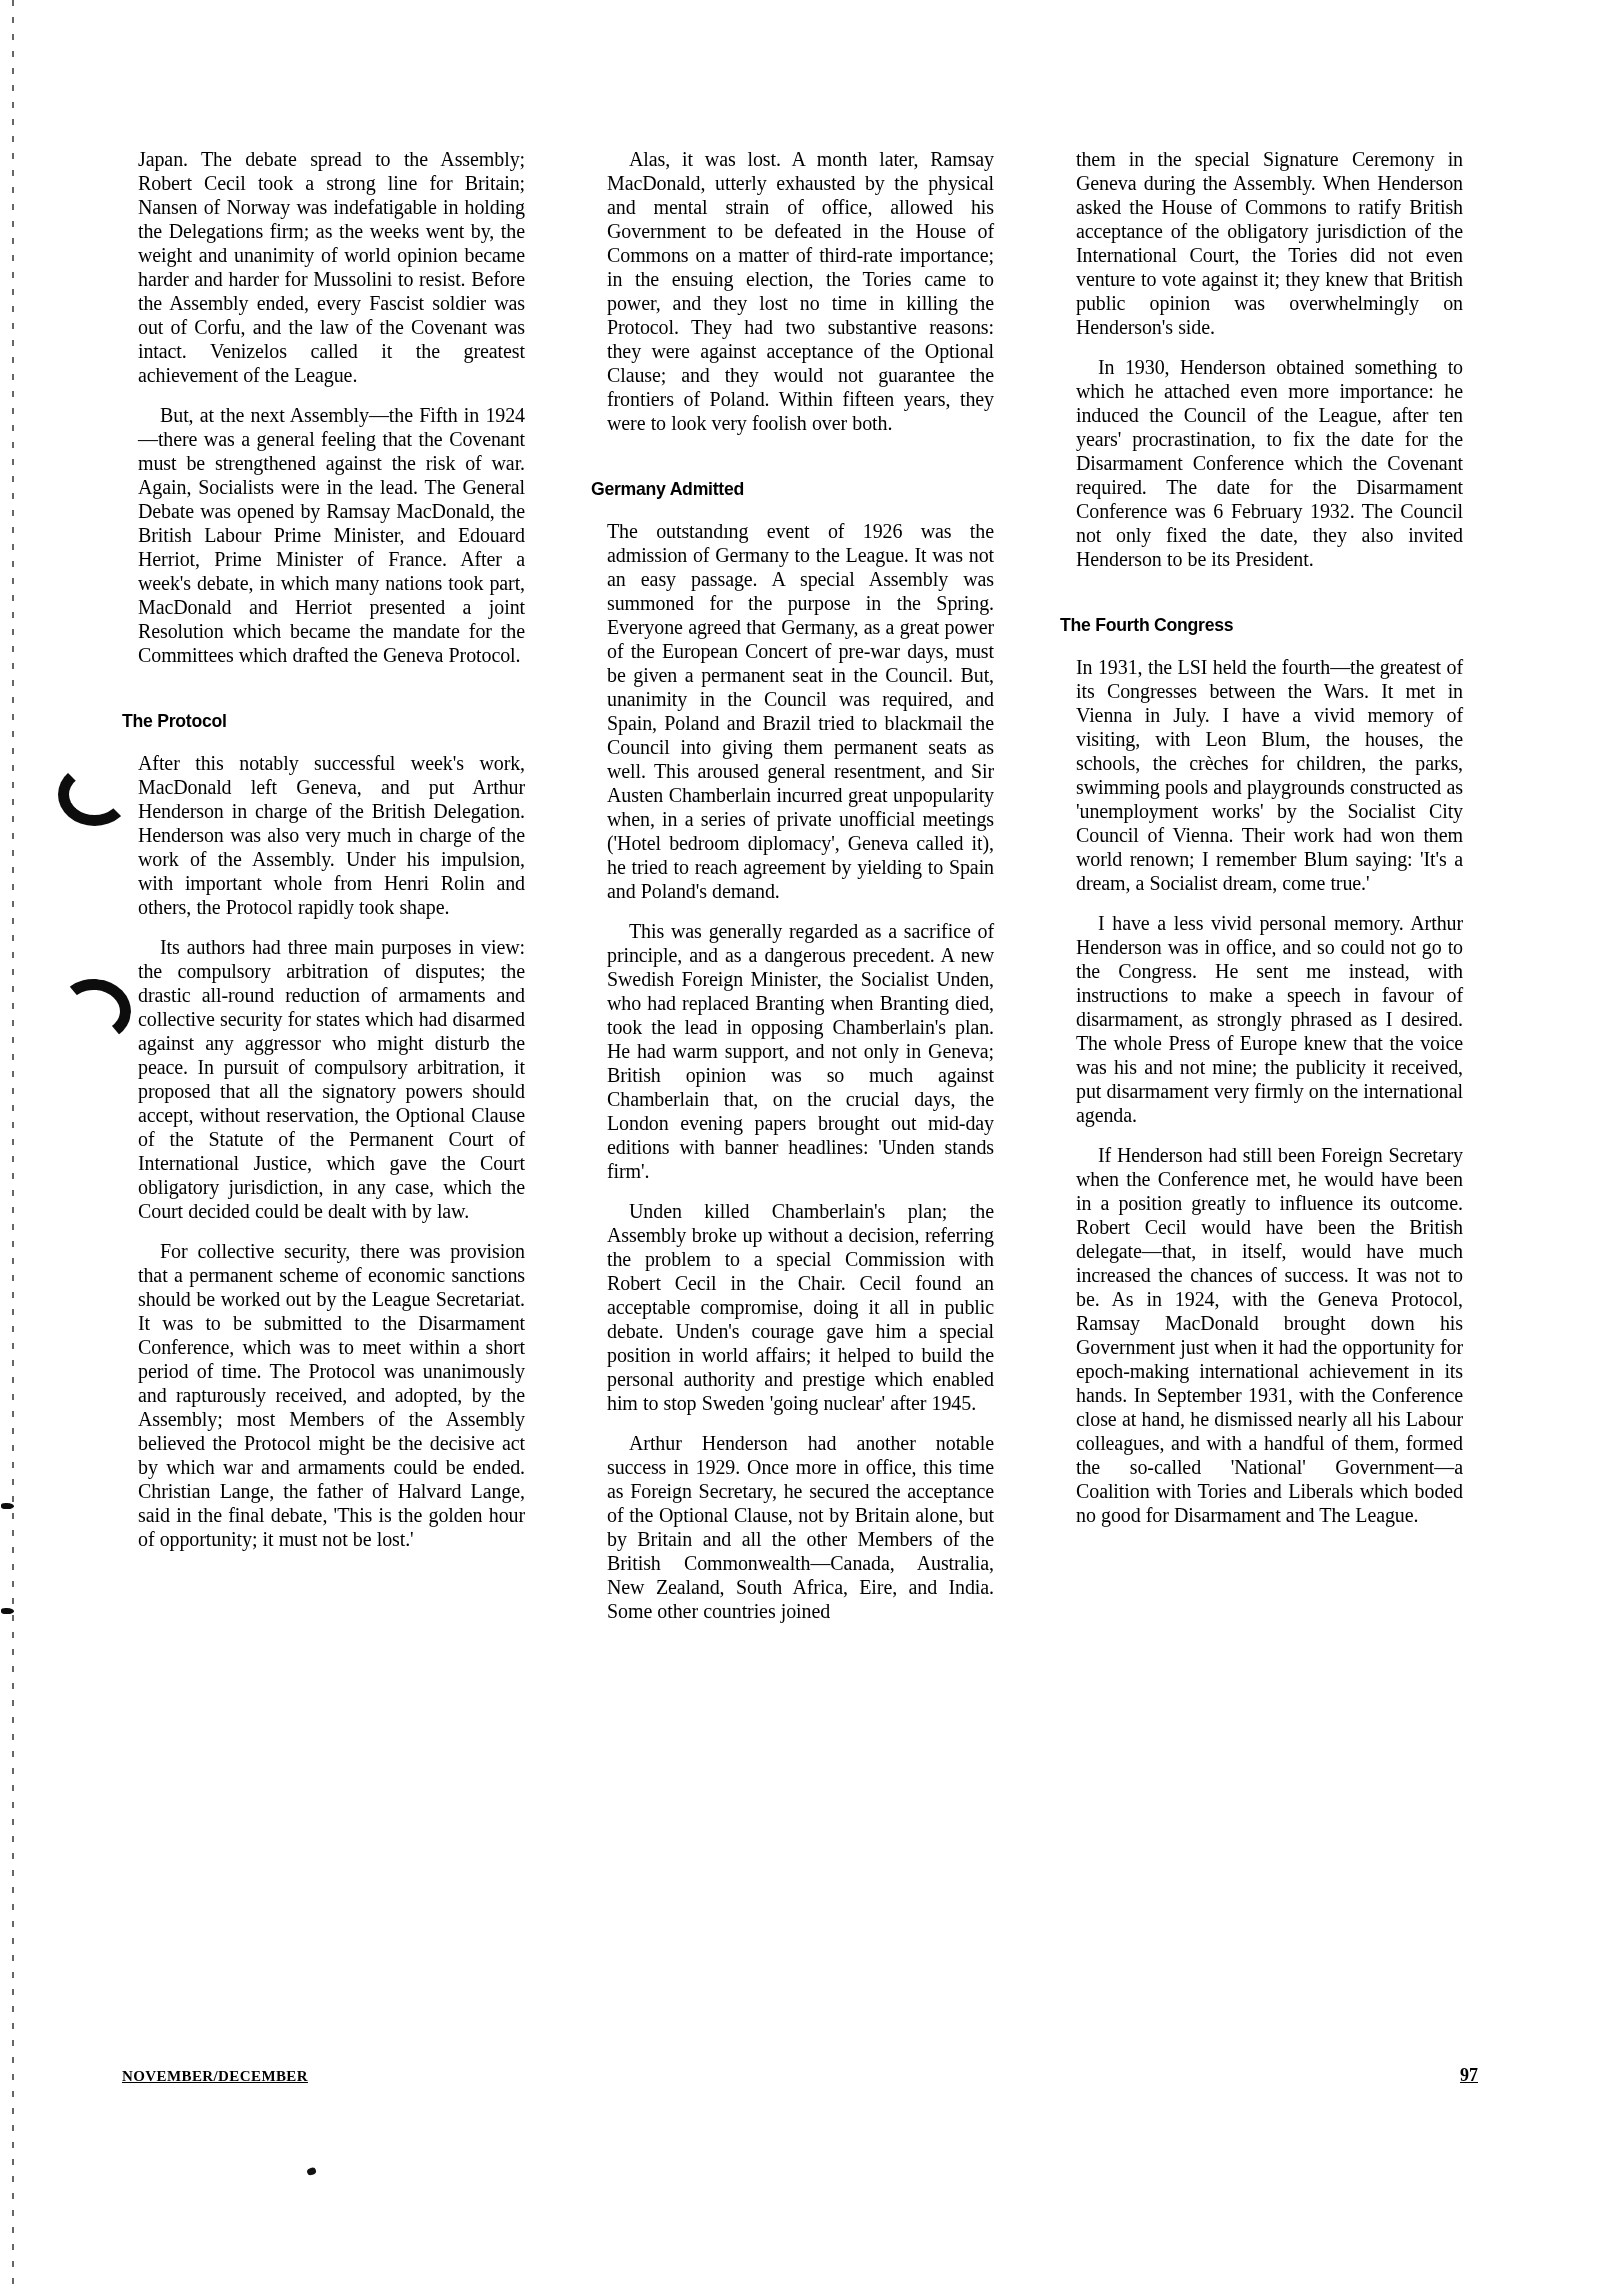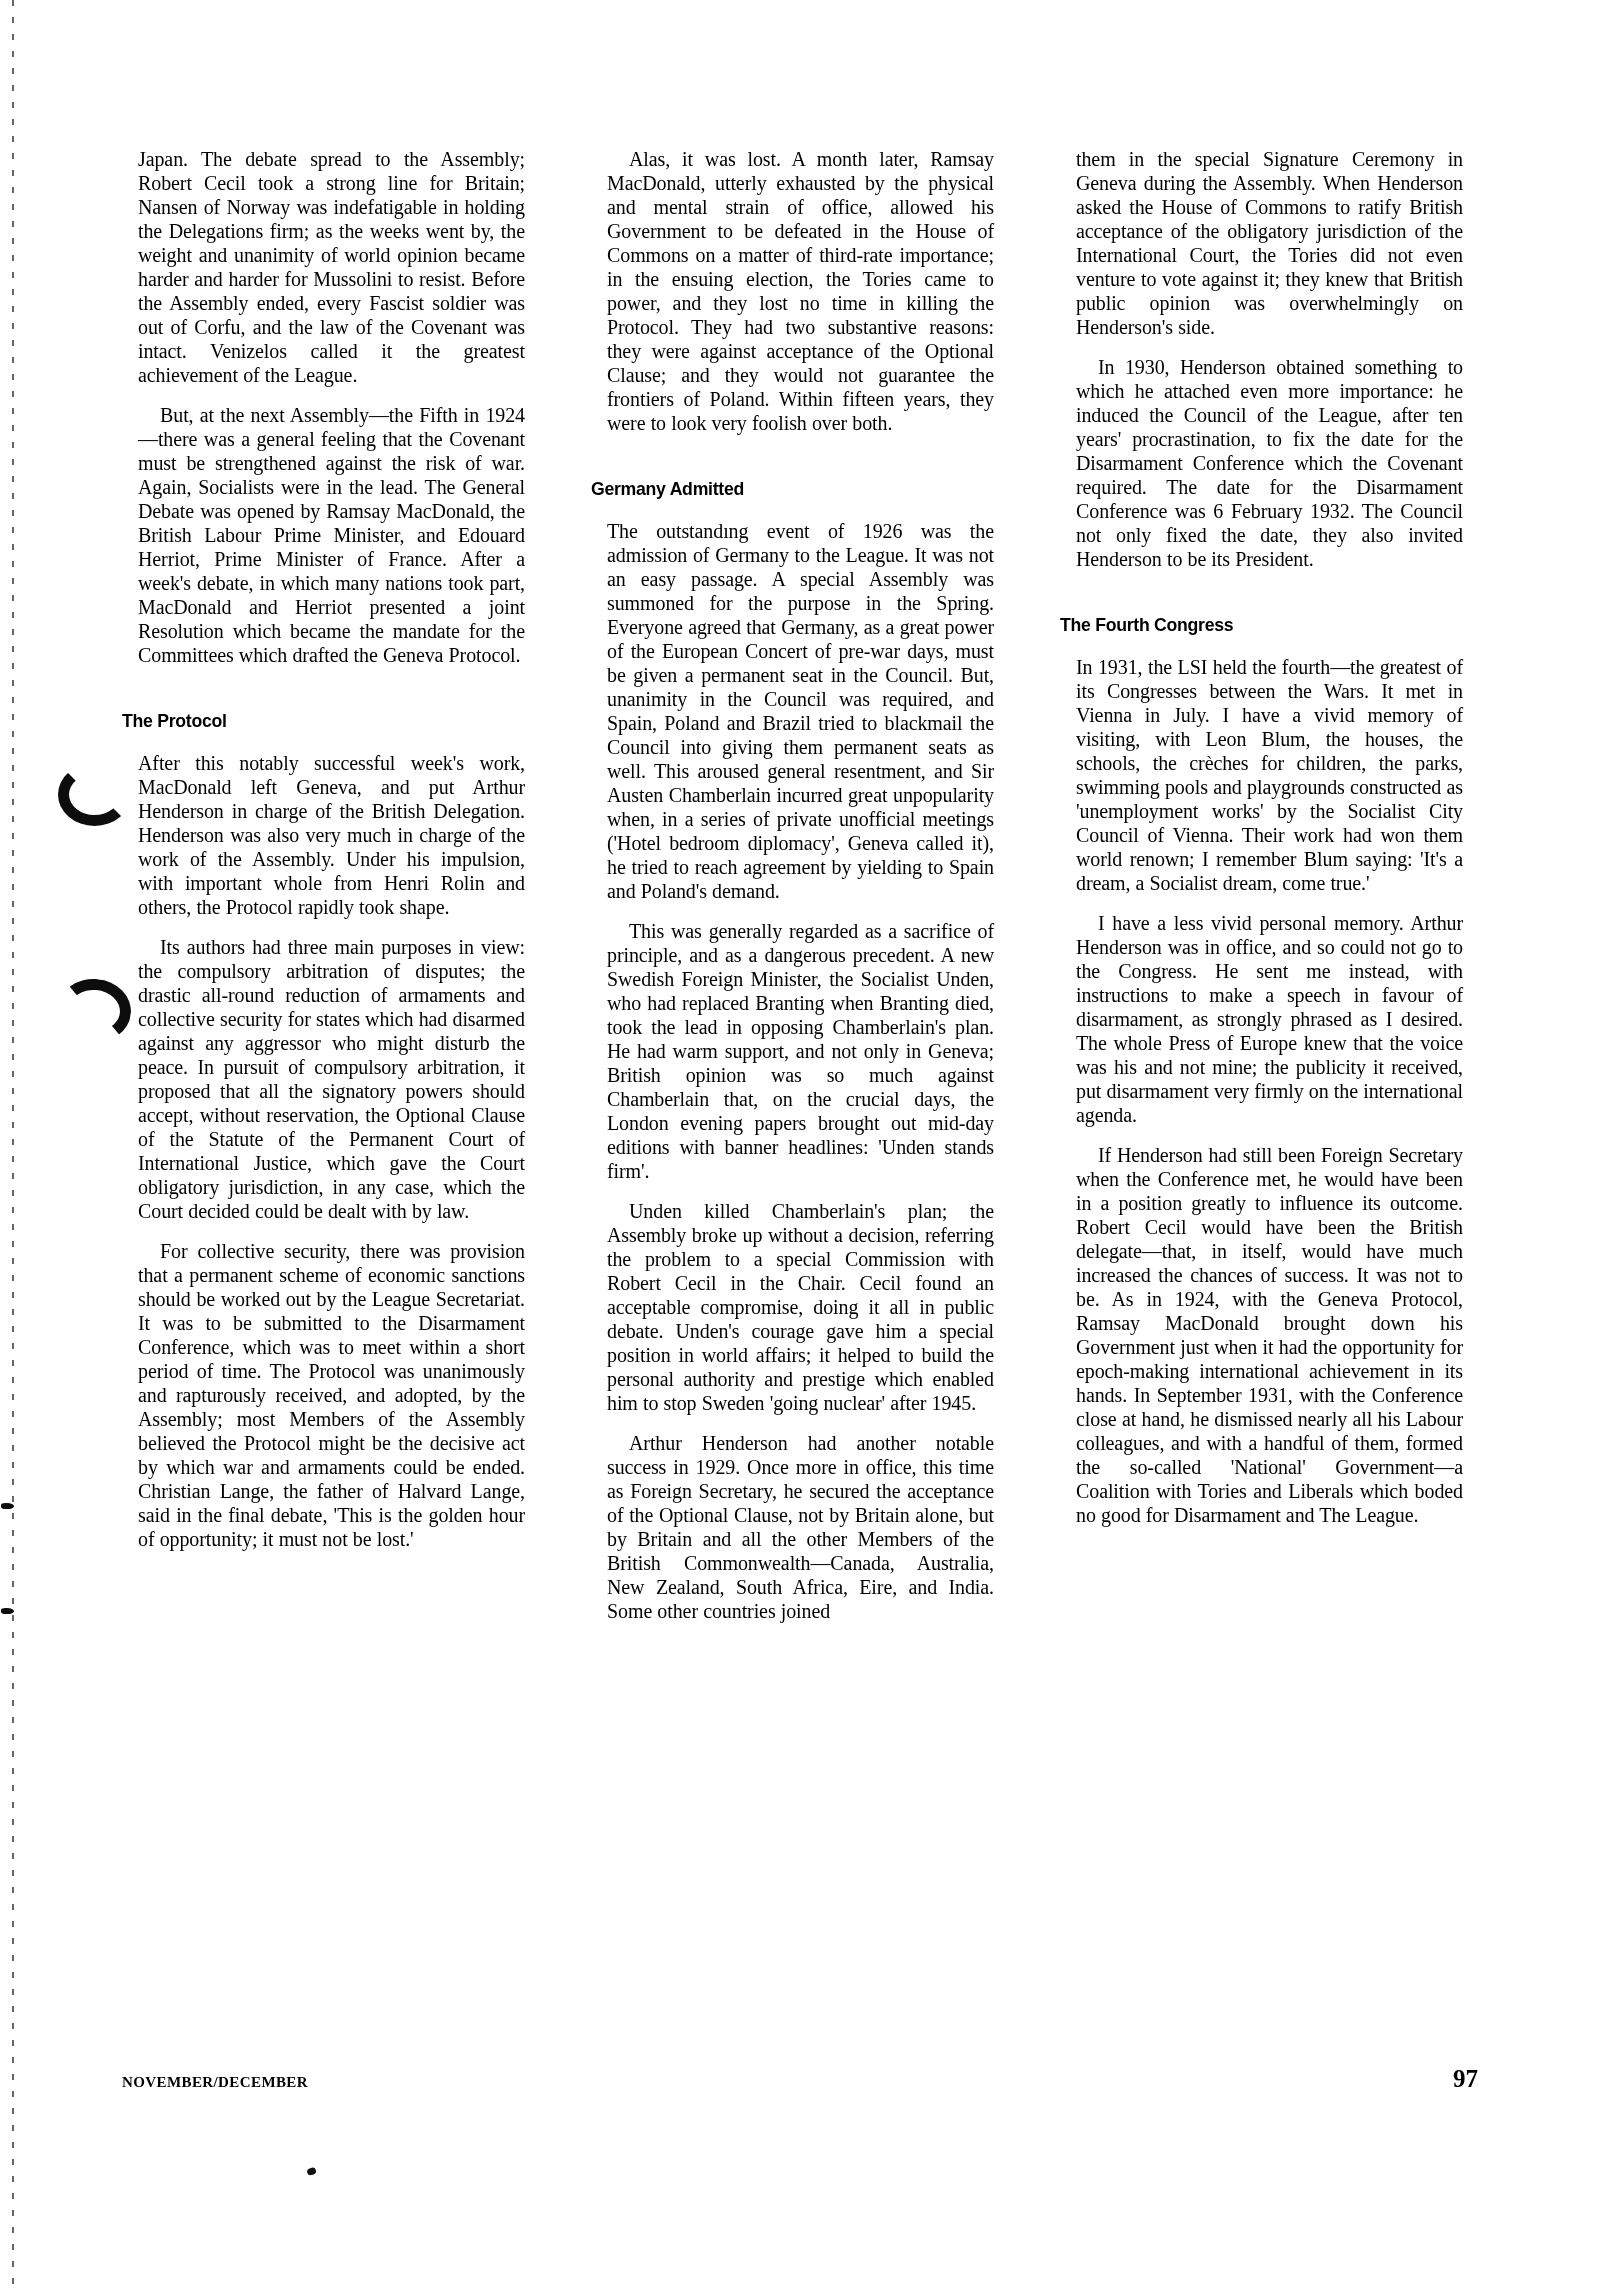--- a/index.html
+++ b/index.html
@@ -110,32 +110,33 @@
 
   
   .footer {
     position: absolute;
     left: 122px;
     top: 2065px;
     width: 1356px;
     display: flex;
     justify-content: space-between;
     align-items: baseline;
+    text-decoration: underline;
   }
   .footer-left {
     font-family: "Liberation Serif", "DejaVu Serif", serif;
     font-size: 15px;
     font-weight: bold;
     letter-spacing: 0.4px;
     font-variant: small-caps;
     text-transform: uppercase;
   }
   .footer-right {
     font-family: "Liberation Serif", "DejaVu Serif", serif;
-    font-size: 25px;
+    font-size: 18px;
     font-weight: bold;
   }
 </style>
 </head>
 <body>
 
 <div class="page">
 
   <div class="scan-edge-line"></div>
   <div class="crescent" style="left:58px; top:763px;"></div>

